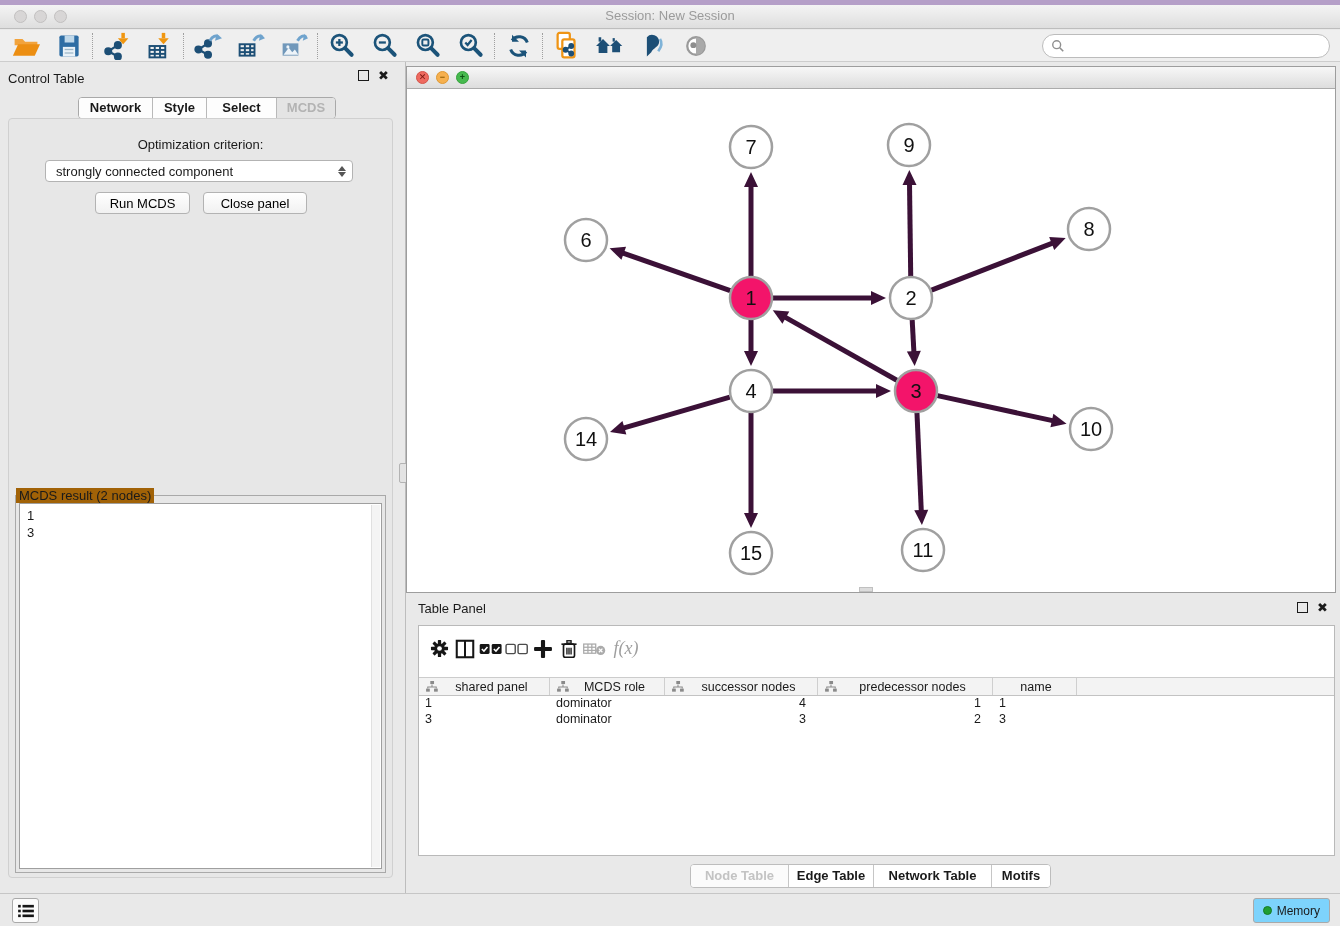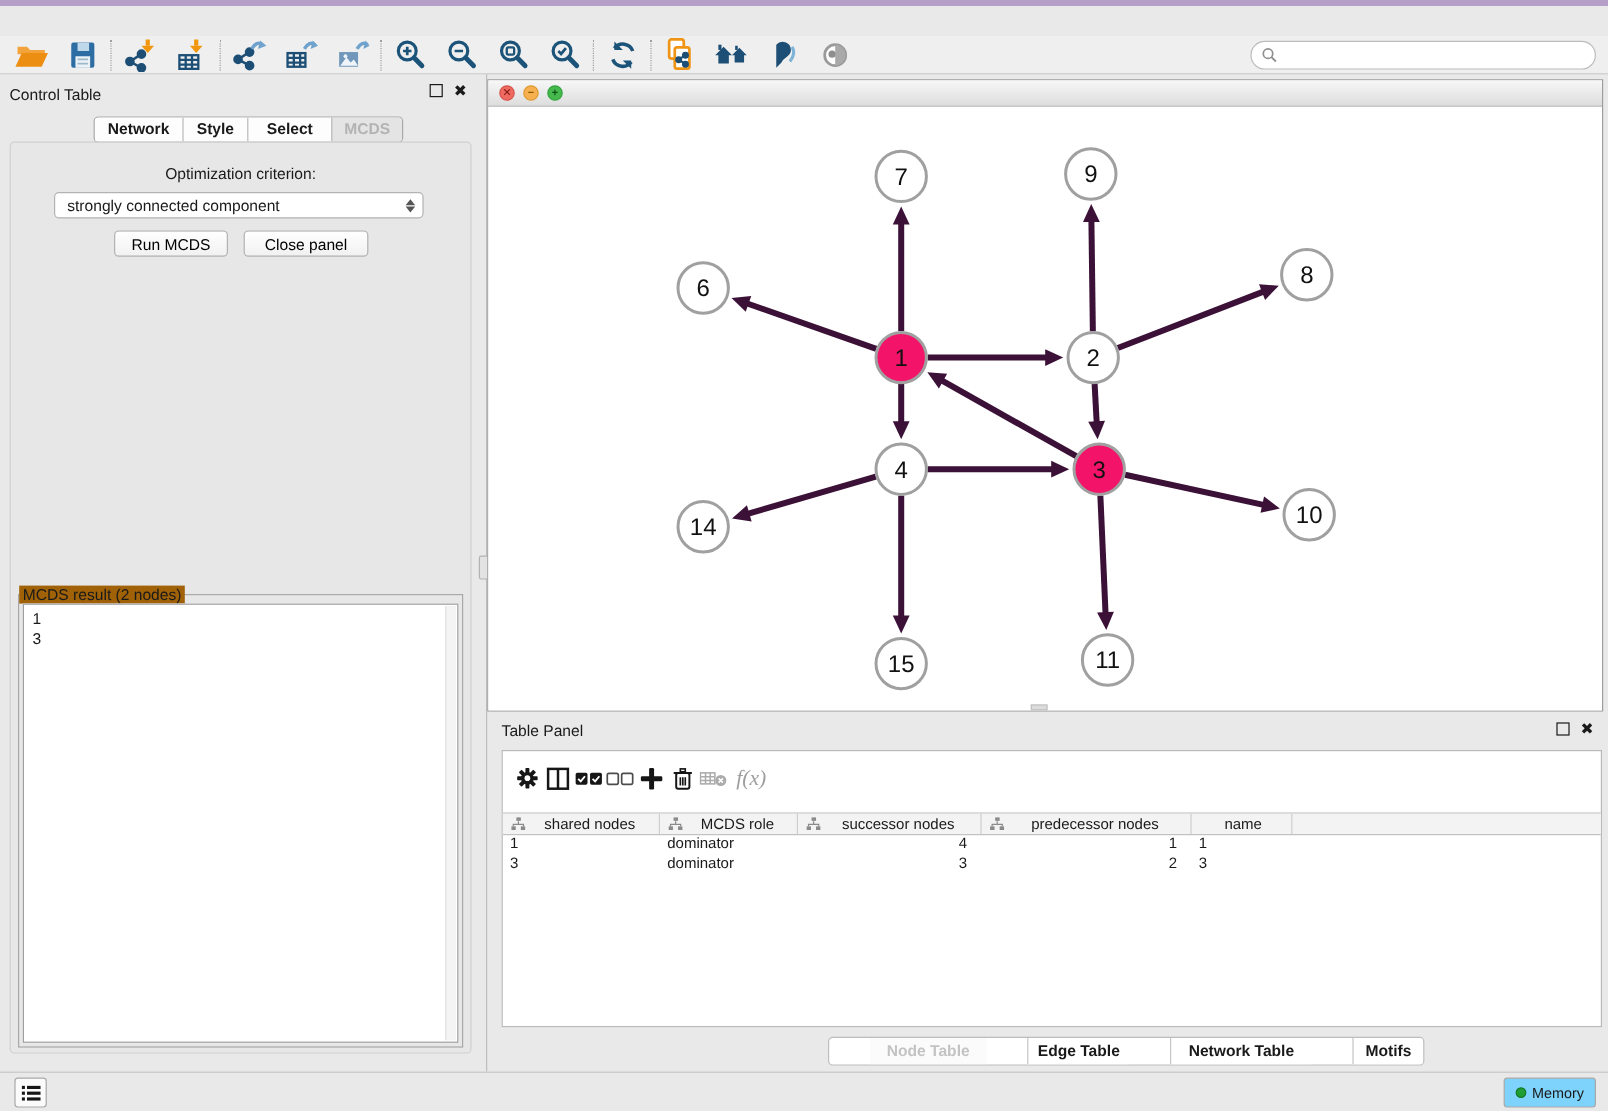--- a/index.html
+++ b/index.html
@@ -92,39 +92,47 @@
     border-bottom:1px solid #c3c3c3; }
   .tp-hcell { display:flex; align-items:center; border-right:1px solid #cfcfcf; font-size:12.5px;
     padding:0 4px 0 7px; }
   .tp-hcell .hlabel { flex:1; text-align:center; }
   .tp-row { display:flex; height:16px; font-size:12.5px; }
   .tp-cell { padding:0 10px 0 6px; overflow:hidden; white-space:nowrap; }
   .al { text-align:left; } .ar { text-align:right; padding-right:12px; }
   .tp-tabs { position:absolute; left:284px; top:268px; display:flex; height:24px;
     border:1px solid #bdbdbd; border-radius:4px; overflow:hidden; background:#fff; }
   .tp-tab { line-height:22px; text-align:center; font-weight:bold; font-size:13px; background:#fff;
-    border-left:1px solid #c6c6c6;margin-left:34px; }
+    border-left:1px solid #c6c6c6; }
   .tp-tab:first-child { border-left:none; }
   .tp-tab.active { color:#c3c3c3; background:#fbfbfb; }
   
   .status-bar { position:absolute; left:0; top:893px; width:1340px; height:33px;
     background:#e9e9e9; border-top:1px solid #c6c6c6; }
   .sb-list-btn { position:absolute; left:12px; top:4px; width:27px; height:25px; background:#fbfbfb;
     border:1px solid #a9a9a9; border-radius:3px; display:flex; align-items:center; justify-content:center; }
   .sb-mem-btn { position:absolute; right:10px; top:4px; height:25px; background:#7dd3fc;
     border:1px solid #a9a9a9; border-radius:3px; display:flex; align-items:center; gap:5px; padding:0 9px; font-size:12px; }
   .mem-dot { width:9px; height:9px; border-radius:50%; background:#1f9e33; border:1px solid #157a26; }
   svg { display:block; }
 </style>
 </head>
 <body>
 
 <div id="app">
 
   <div class="accent-strip"></div>
+  <div class="titlebar">
+    <div class="traffic">
+      <span class="dot"></span>
+      <span class="dot"></span>
+      <span class="dot"></span>
+    </div>
+    <div class="win-title">Session: New Session</div>
+  </div>
 
   <div class="toolbar">
     <div class="tb-btn">
       <svg width="30" height="28" viewBox="0 0 32 32">
           <path d="M3 8h9l3 3h14v4H3z" fill="#f2a33c"></path>
           <path d="M1 27l6-13h25l-6 13z" fill="#ec8e12"></path>
         </svg>
     </div>
     <div class="tb-btn">
       <svg width="28" height="28" viewBox="0 0 32 32">
@@ -459,21 +467,21 @@
         <div class="tp-hrow">
           <div class="tp-hcell" style="width:131px">
             <svg width="12" height="11" viewBox="0 0 14 13">
                 <g fill="#8a8a8a">
                   <rect x="5" y="0" width="4.4" height="3.6"></rect>
                   <rect x="0" y="9" width="4.4" height="3.6"></rect>
                   <rect x="9.4" y="9" width="4.4" height="3.6"></rect>
                 </g>
                 <path d="M7 4v3M2 9V7h10v2" stroke="#8a8a8a" stroke-width="1.2" fill="none"></path>
               </svg>
-            <span class="hlabel">shared nodes</span>
+            <span class="hlabel">shared panel</span>
           </div>
           <div class="tp-hcell" style="width:115px">
             <svg width="12" height="11" viewBox="0 0 14 13">
                 <g fill="#8a8a8a">
                   <rect x="5" y="0" width="4.4" height="3.6"></rect>
                   <rect x="0" y="9" width="4.4" height="3.6"></rect>
                   <rect x="9.4" y="9" width="4.4" height="3.6"></rect>
                 </g>
                 <path d="M7 4v3M2 9V7h10v2" stroke="#8a8a8a" stroke-width="1.2" fill="none"></path>
               </svg>

